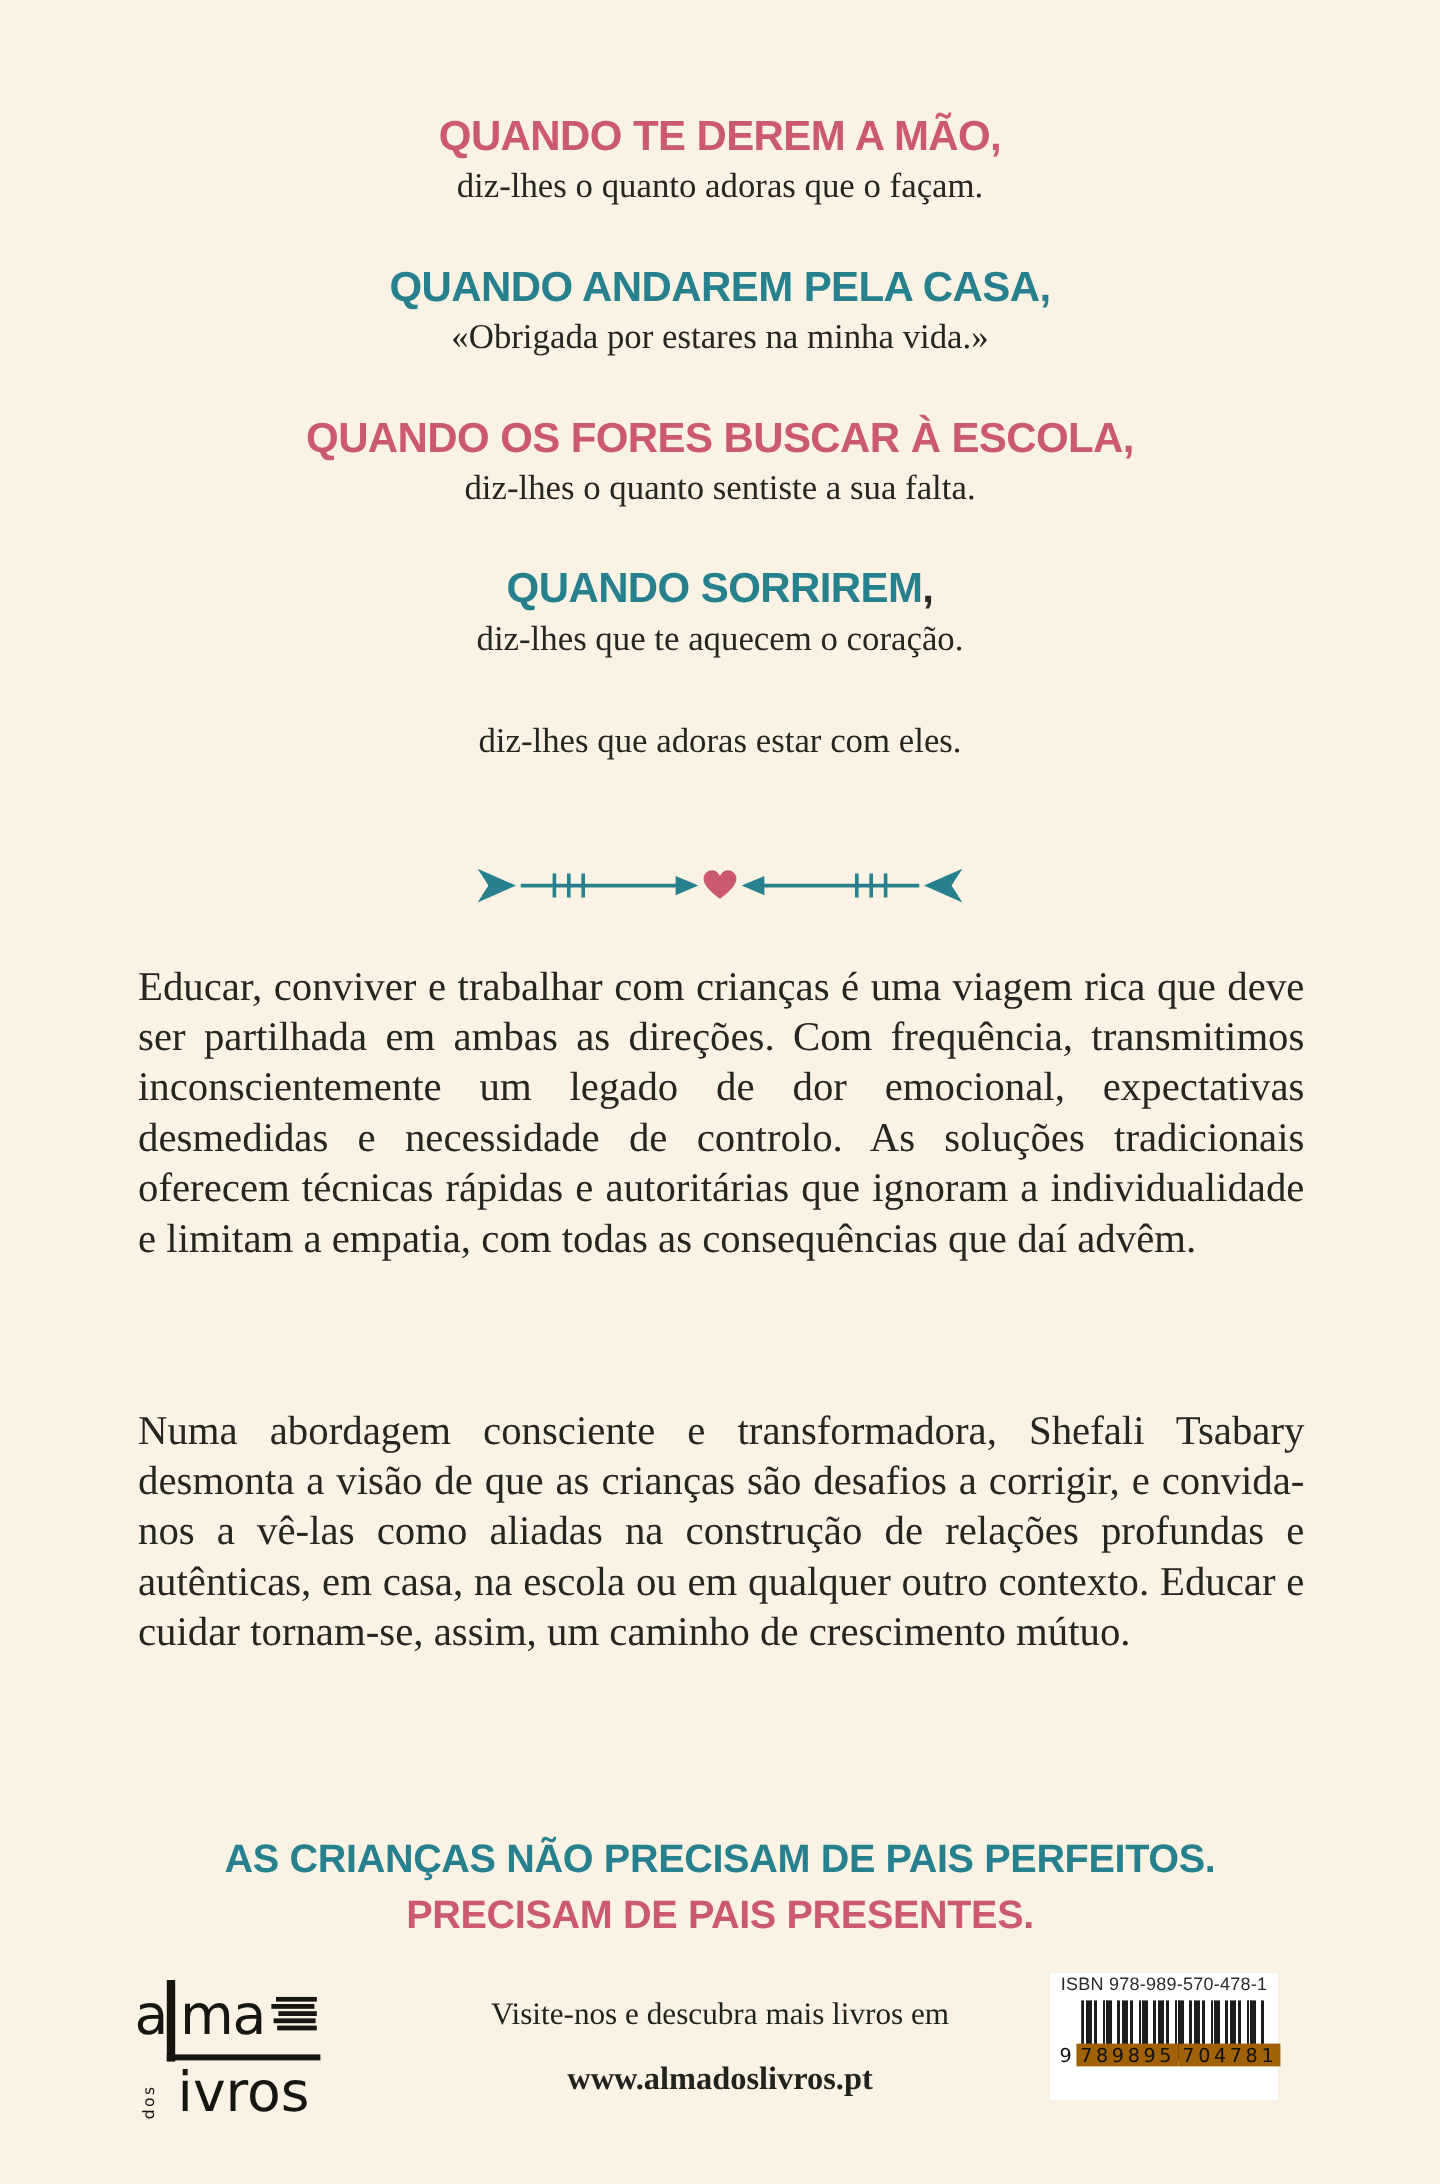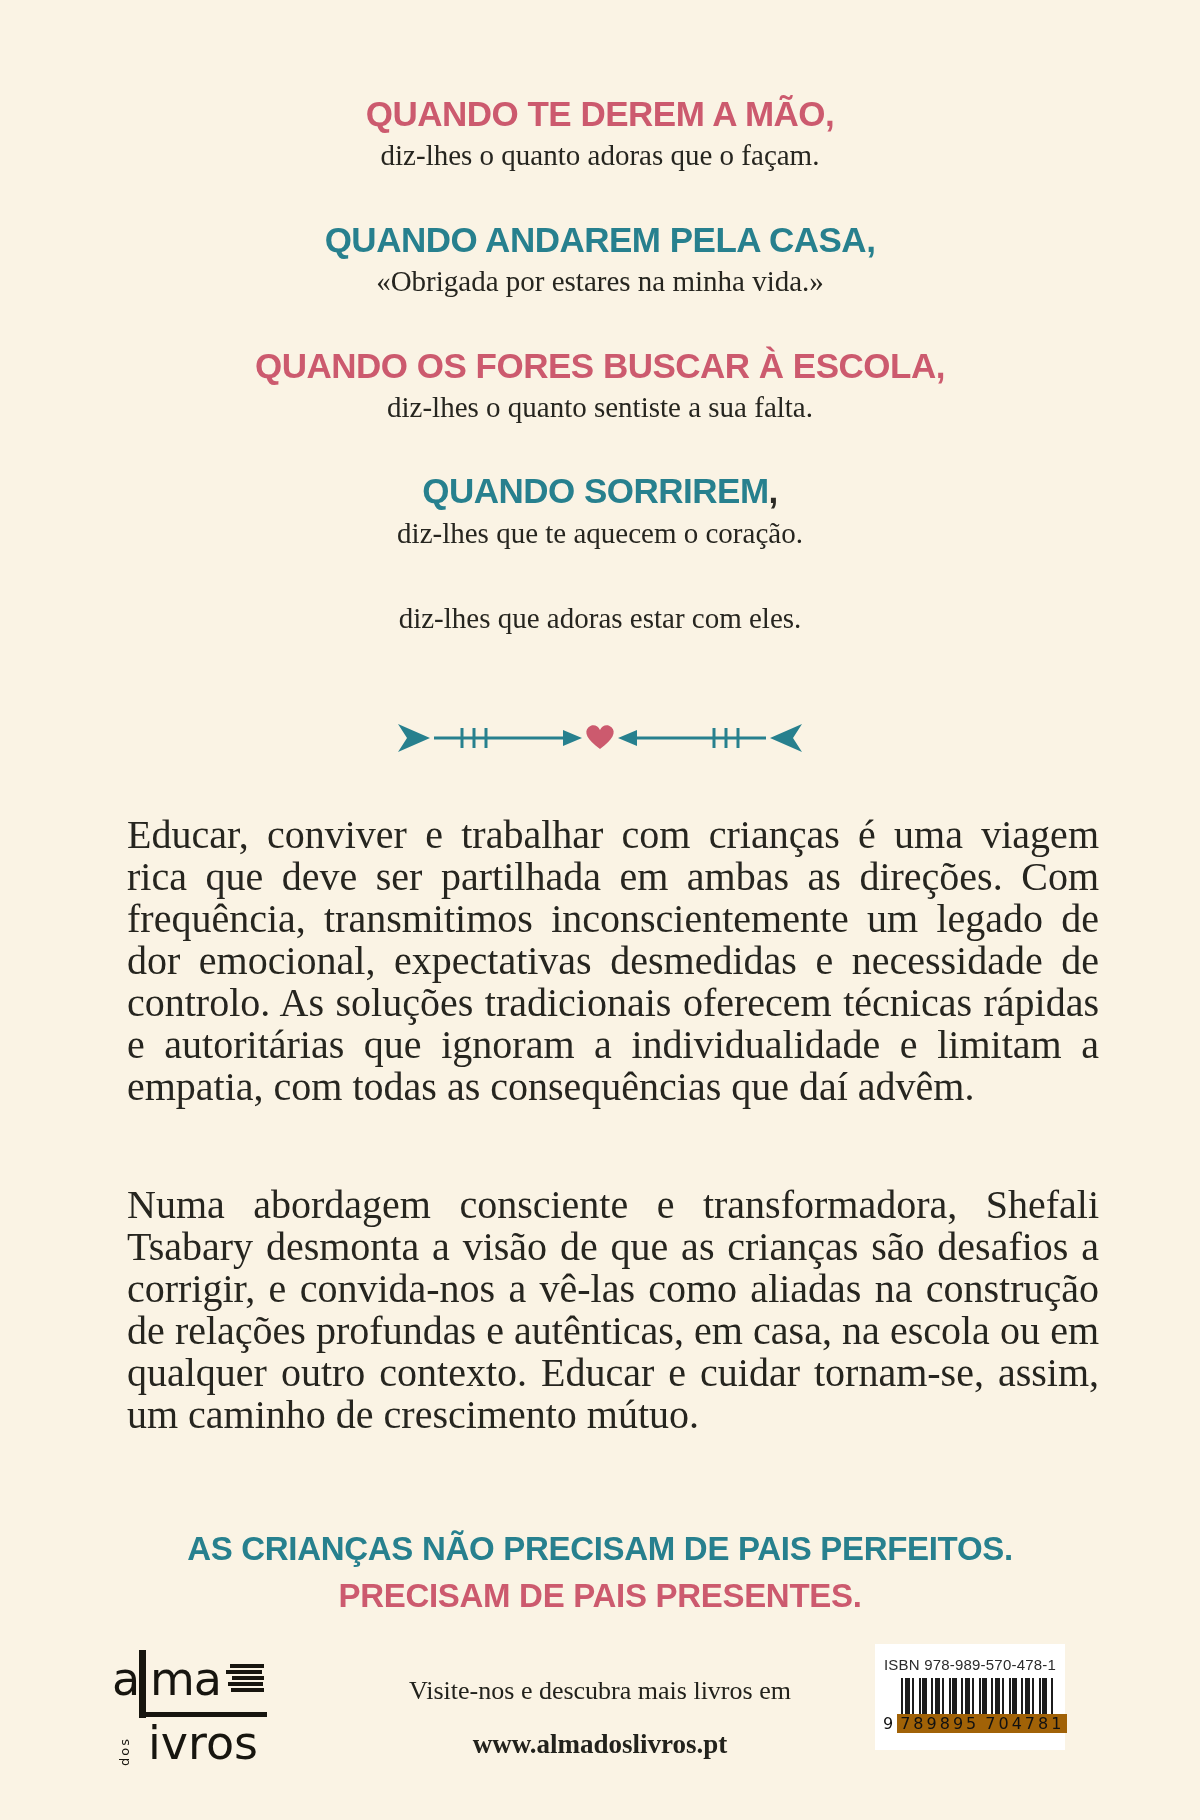--- a/index.html
+++ b/index.html
@@ -36,58 +36,58 @@
   .divider{position:absolute;top:720px;left:0;right:0;text-align:center;}
   .divider svg{vertical-align:middle;}
   .divider .shaft{stroke:var(--teal);stroke-width:3;}
   .divider .tick{stroke:var(--teal);stroke-width:3;}
   .divider .fill{fill:var(--teal);}
   .divider .heart{fill:var(--pink);}
   
   .para{
     position:absolute;left:115px;width:972px;
     font-family:"Liberation Serif",serif;
-    font-size:40px;line-height:42px;color:var(--ink);
-    text-align:justify;margin:12px;
+    font-size:34px;line-height:42px;color:var(--ink);
+    text-align:justify;margin:0;
   }
   .para1{top:802px;}
   .para2{top:1172px;}
   
   .slogans{
     position:absolute;top:1526px;left:0;right:0;text-align:center;
     font-family:"Liberation Sans",sans-serif;font-weight:bold;
     font-size:33px;letter-spacing:-0.3px;line-height:1.42;
   }
   .slogan-line1{color:var(--teal);}
   .slogan-line2{color:var(--pink);}
   
   .visit{
     position:absolute;top:1664px;left:0;right:0;text-align:center;
     font-family:"Liberation Serif",serif;color:#22221c;
   }
-  .visit-line1{font-size:26px;margin-top:12px;}
+  .visit-line1{font-size:26px;}
   .visit-line2{font-size:27px;font-weight:bold;margin-top:23px;}
   
   .logo{position:absolute;left:112px;top:1650px;width:155px;height:118px;color:var(--logo-ink);}
   .logo .part-a{position:absolute;left:0;top:6px;font:400 46px/1 "DejaVu Sans",sans-serif;}
   .logo .stem{position:absolute;left:27px;top:0;width:7px;height:68px;background:var(--logo-ink);}
   .logo .part-ma{position:absolute;left:38px;top:6px;font:400 46px/1 "DejaVu Sans",sans-serif;letter-spacing:-1px;}
   .logo .books{position:absolute;left:114px;top:14px;}
   .logo .books rect{fill:var(--logo-ink);}
   .logo .rule{position:absolute;left:27px;top:62px;width:128px;height:5px;background:var(--logo-ink);}
   .logo .part-dos{
     position:absolute;left:6px;top:72px;height:44px;
     font:400 13px/1 "DejaVu Sans",sans-serif;letter-spacing:2px;
     writing-mode:vertical-rl;transform:rotate(180deg);
   }
   .logo .part-ivros{position:absolute;left:36px;top:70px;font:400 46px/1 "DejaVu Sans",sans-serif;}
   
   .barcode-box{
     position:absolute;left:875px;top:1644px;width:190px;height:106px;
-    background:#ffffff;padding-top:12px;
+    background:#ffffff;padding-top:1px;
   }
   .isbn-label{
     font-family:"Liberation Sans",sans-serif;font-size:15px;
     text-align:center;color:#2a2a2a;letter-spacing:0.2px;
   }
   .bars{
     height:50px;margin:5px 10px 0 26px;
     background:repeating-linear-gradient(90deg,
       #1c1c1c 0 2px,  #ffffff 2px 4px,
       #1c1c1c 4px 9px, #ffffff 9px 11px,

